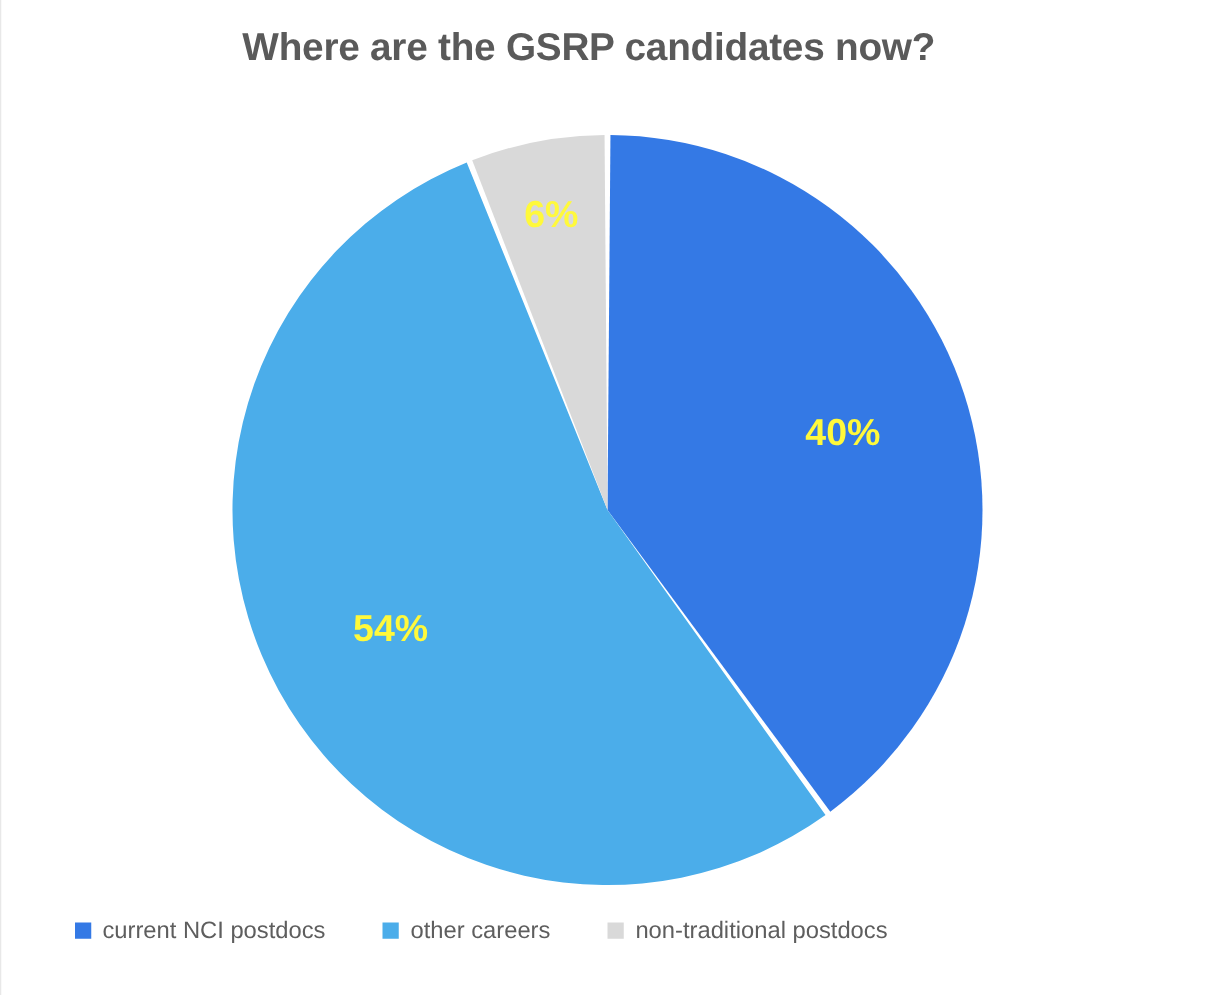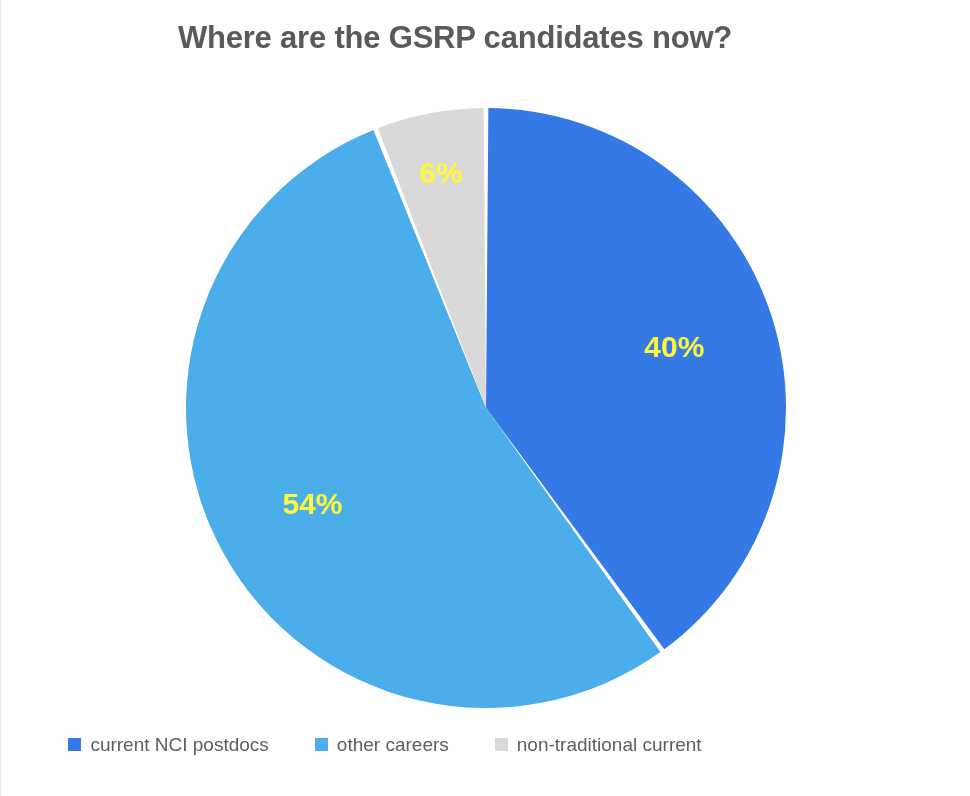--- a/index.html
+++ b/index.html
@@ -19,21 +19,21 @@
     left: 0;
     top: 0;
     width: 970px;
     height: 796px;
     background: #ffffff;
     border-left: 1px solid #e8e8e8;
     box-sizing: border-box;
   }
   #chart-title {
     position: absolute;
-    left: 0;
+    left: 16px;
     top: 20px;
     width: 908px;
     text-align: center;
     font-size: 31px;
     font-weight: bold;
     color: #5a5a5a;
     letter-spacing: -0.2px;
     white-space: nowrap;
   }
   #pie-wrap {
@@ -112,17 +112,17 @@
       <div class="legend-item">
         <span class="legend-swatch" style="background: rgb(52, 121, 229);"></span>
         <span class="legend-label">current NCI postdocs</span>
       </div>
       <div class="legend-item">
         <span class="legend-swatch" style="background: rgb(75, 173, 234);"></span>
         <span class="legend-label">other careers</span>
       </div>
       <div class="legend-item">
         <span class="legend-swatch" style="background: rgb(217, 217, 217);"></span>
-        <span class="legend-label">non-traditional current</span>
+        <span class="legend-label">non-traditional postdocs</span>
       </div>
     </div>
 
 </div>
 
 </body></html>

